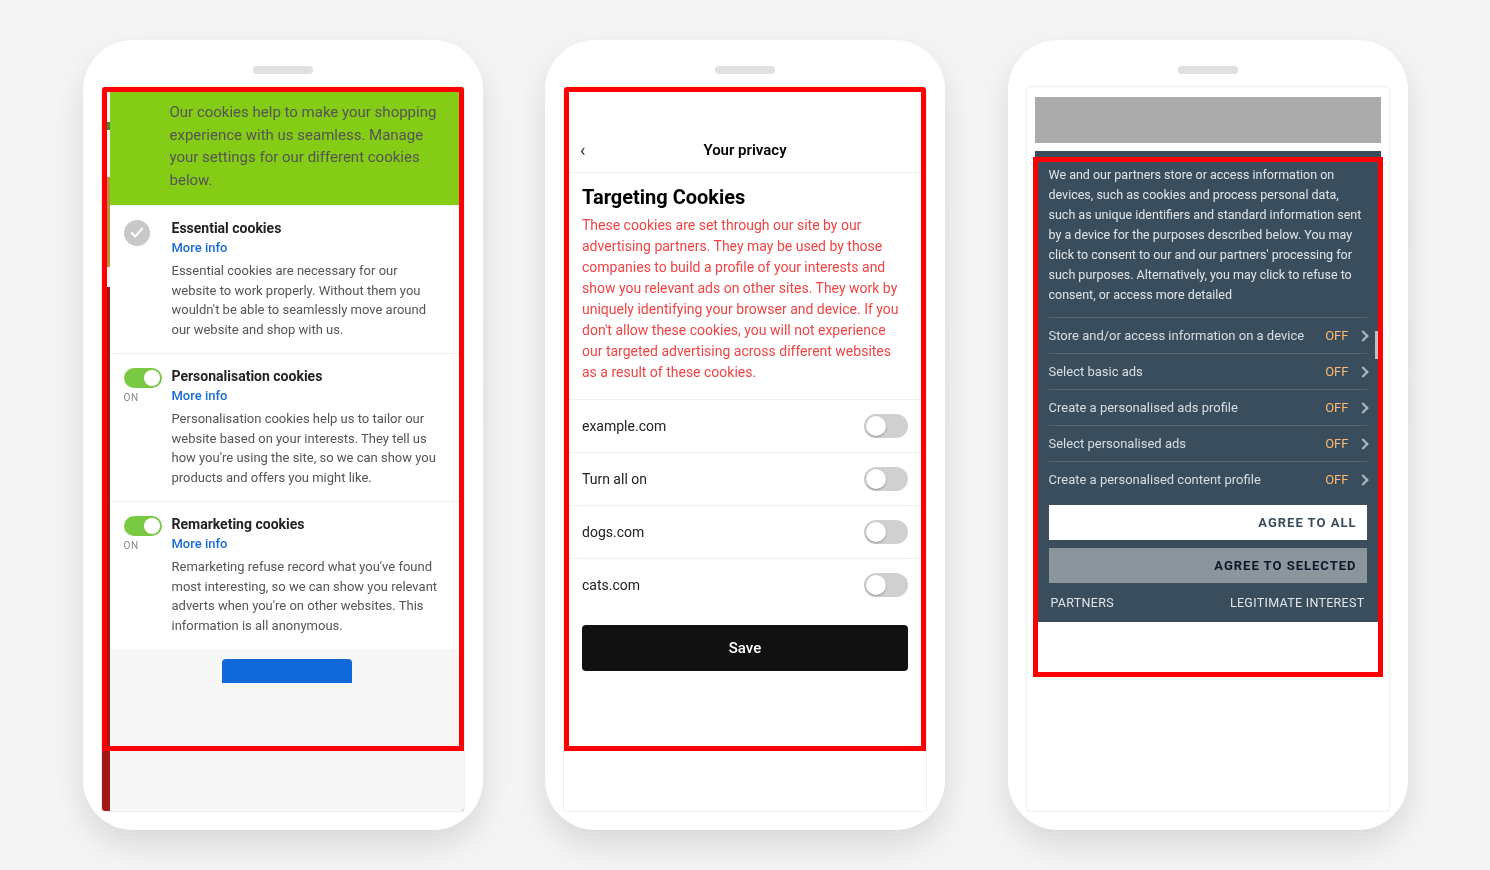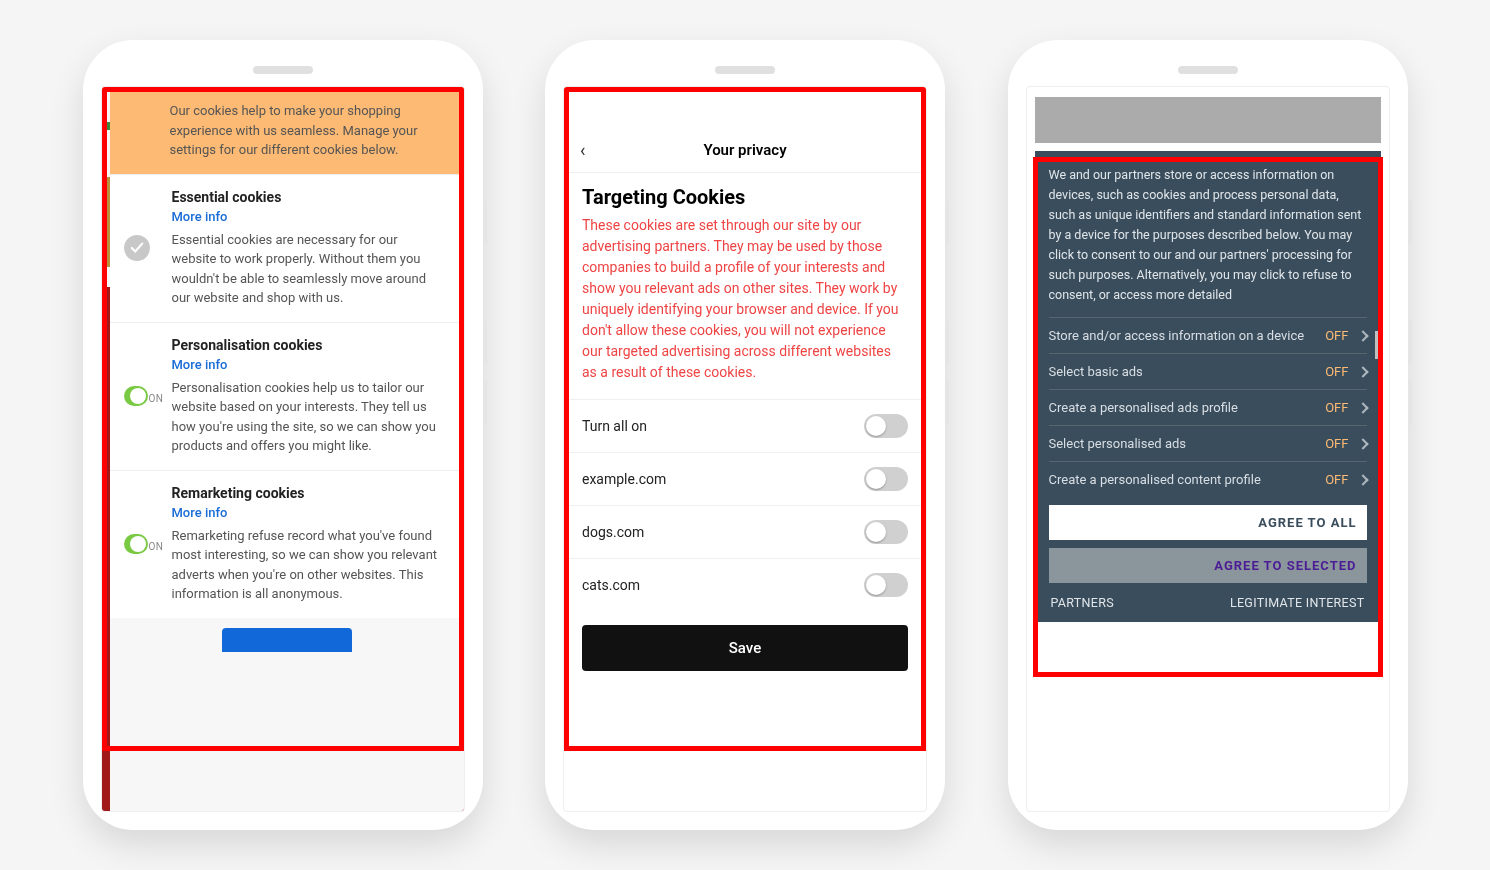--- a/index.html
+++ b/index.html
@@ -52,23 +52,23 @@
   .side-btn.b3 { top: 340px; }
   .red-box {
     position: absolute;
     border: 5px solid #ff0000;
     pointer-events: none;
     z-index: 10;
   }
 
   
   .p1-screen { background: #f7f7f7; }
-  .p1-intro { padding: 14px 20px 14px 60px; font-size: 13px; color: #555; line-height: 1.5; background:#fdba74;}
+  .p1-intro { padding: 14px 20px 14px 60px; font-size: 15px; color: #555; line-height: 1.5; background:#84cc16;}
   .p1-section { background: #fff; border-top: 1px solid #eee; padding: 14px 20px 14px 14px; display:flex; }
-  .p1-control { width: 40px; flex-shrink:0; display:flex; flex-direction:row; align-items:center; }
+  .p1-control { width: 40px; flex-shrink:0; display:flex; flex-direction:column; }
   .p1-check-circle {
     width: 26px; height: 26px; border-radius: 50%;
     background: #c8c8c8; display:flex; align-items:center; justify-content:center;
   }
   .p1-check-circle svg { width:14px; height:14px; }
   .p1-toggle {
     width: 38px; height: 20px; border-radius: 10px;
     background: #7ac943; position: relative;
   }
   .p1-toggle::after {
@@ -128,21 +128,21 @@
     display:flex; justify-content:space-between; align-items:center;
     padding: 10px 0; border-top:1px solid #56676f; font-size:13px;
   }
   .p3-item-right { display:flex; align-items:center; gap:10px; color:#fdba74;}
   .p3-chev { width:8px; height:8px; border-top:2px solid #aeb8bf; border-right:2px solid #aeb8bf; transform:rotate(45deg);}
   .p3-btn {
     text-align:right; padding:10px; font-size:13px; letter-spacing:1px;
     margin-top:8px; font-weight:700;
   }
   .p3-btn-white { background:#fff; color:#3a4d5c; }
-  .p3-btn-gray { background:#8a959c; color:#4c1d95; }
+  .p3-btn-gray { background:#8a959c; color:#0f172a; }
   .p3-footer {
     display:flex; justify-content:space-between; padding:12px 2px 4px;
     font-size:12.5px; color:#e0e5e9; letter-spacing:0.3px;
   }
   .p3-scroll { position:absolute; right:2px; top:180px; width:4px; height:28px; background:#c0c0c0;}
 </style>
 </head>
 <body>
 
 <div class="phone">
@@ -210,25 +210,25 @@
   <div class="screen">
     <div style="height:40px;"></div>
     <div class="p2-header">
       <span class="p2-back">‹</span>
       <span class="p2-header-title">Your privacy</span>
     </div>
     <div class="p2-h1">Targeting Cookies</div>
     <div class="p2-para">These cookies are set through our site by our advertising partners. They may be used by those companies to build a profile of your interests and show you relevant ads on other sites. They work by uniquely identifying your browser and device. If you don't allow these cookies, you will not experience our targeted advertising across different websites as a result of these cookies.</div>
 
     <div class="p2-row">
+      <span>example.com</span>
+      <div class="p2-toggle"></div>
+    </div>
+    <div class="p2-row">
       <span>Turn all on</span>
-      <div class="p2-toggle"></div>
-    </div>
-    <div class="p2-row">
-      <span>example.com</span>
       <div class="p2-toggle"></div>
     </div>
     <div class="p2-row">
       <span>dogs.com</span>
       <div class="p2-toggle"></div>
     </div>
     <div class="p2-row">
       <span>cats.com</span>
       <div class="p2-toggle"></div>
     </div>

